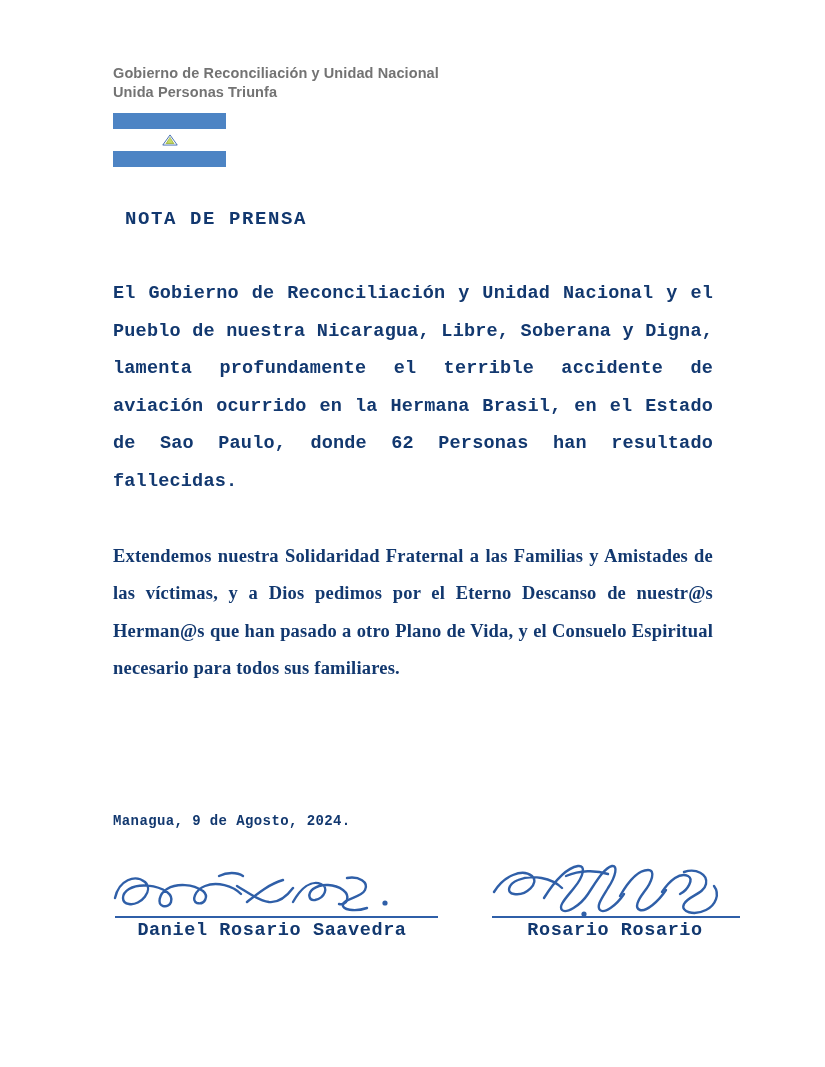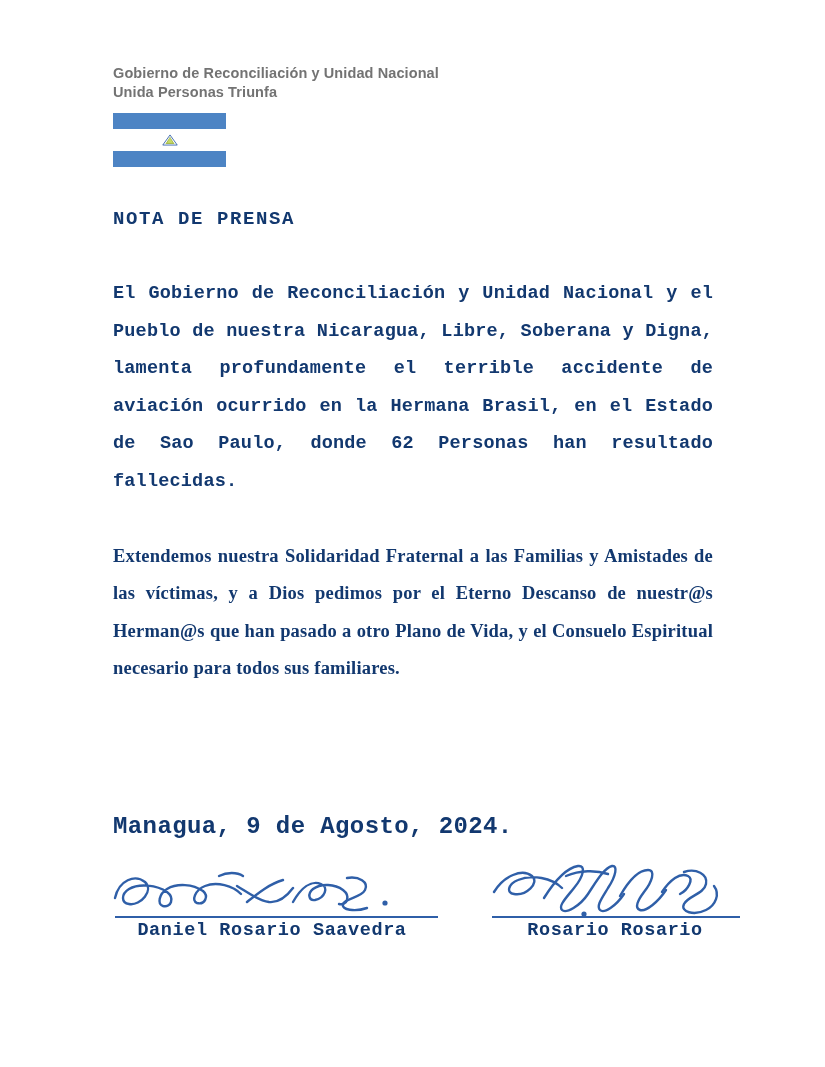--- a/index.html
+++ b/index.html
@@ -82,41 +82,41 @@
     width: 600px;
     font-family: "Liberation Mono", monospace;
     color: #12386f;
   }
   .doc-title {
     font-family: "Liberation Mono", monospace;
     font-size: 19px;
     font-weight: bold;
     letter-spacing: 1.6px;
     color: #12386f;
-    margin: 0 0 45px 0;
+    margin: 0 0 45px 12px;
   }
   .para {
     font-family: "Liberation Mono", monospace;
     font-size: 18.5px;
     font-weight: bold;
     line-height: 37.6px;
     text-align: justify;
     letter-spacing: 0.2px;
     color: #12386f;
     margin: 0 0 37px 0;
     width: 600px;
   }
   .para:last-of-type { margin-bottom: 0; font-family: Liberation Serif, serif; }
 
   .dateline {
     position: absolute;
     left: 113px;
     top: 813px;
     font-family: "Liberation Mono", monospace;
-    font-size: 24px;
+    font-size: 14px;
     font-weight: bold;
     letter-spacing: 0.4px;
     color: #12386f;
     white-space: nowrap;
     text-align: center;
   }
 
   
   .sig-block {
     position: absolute;

